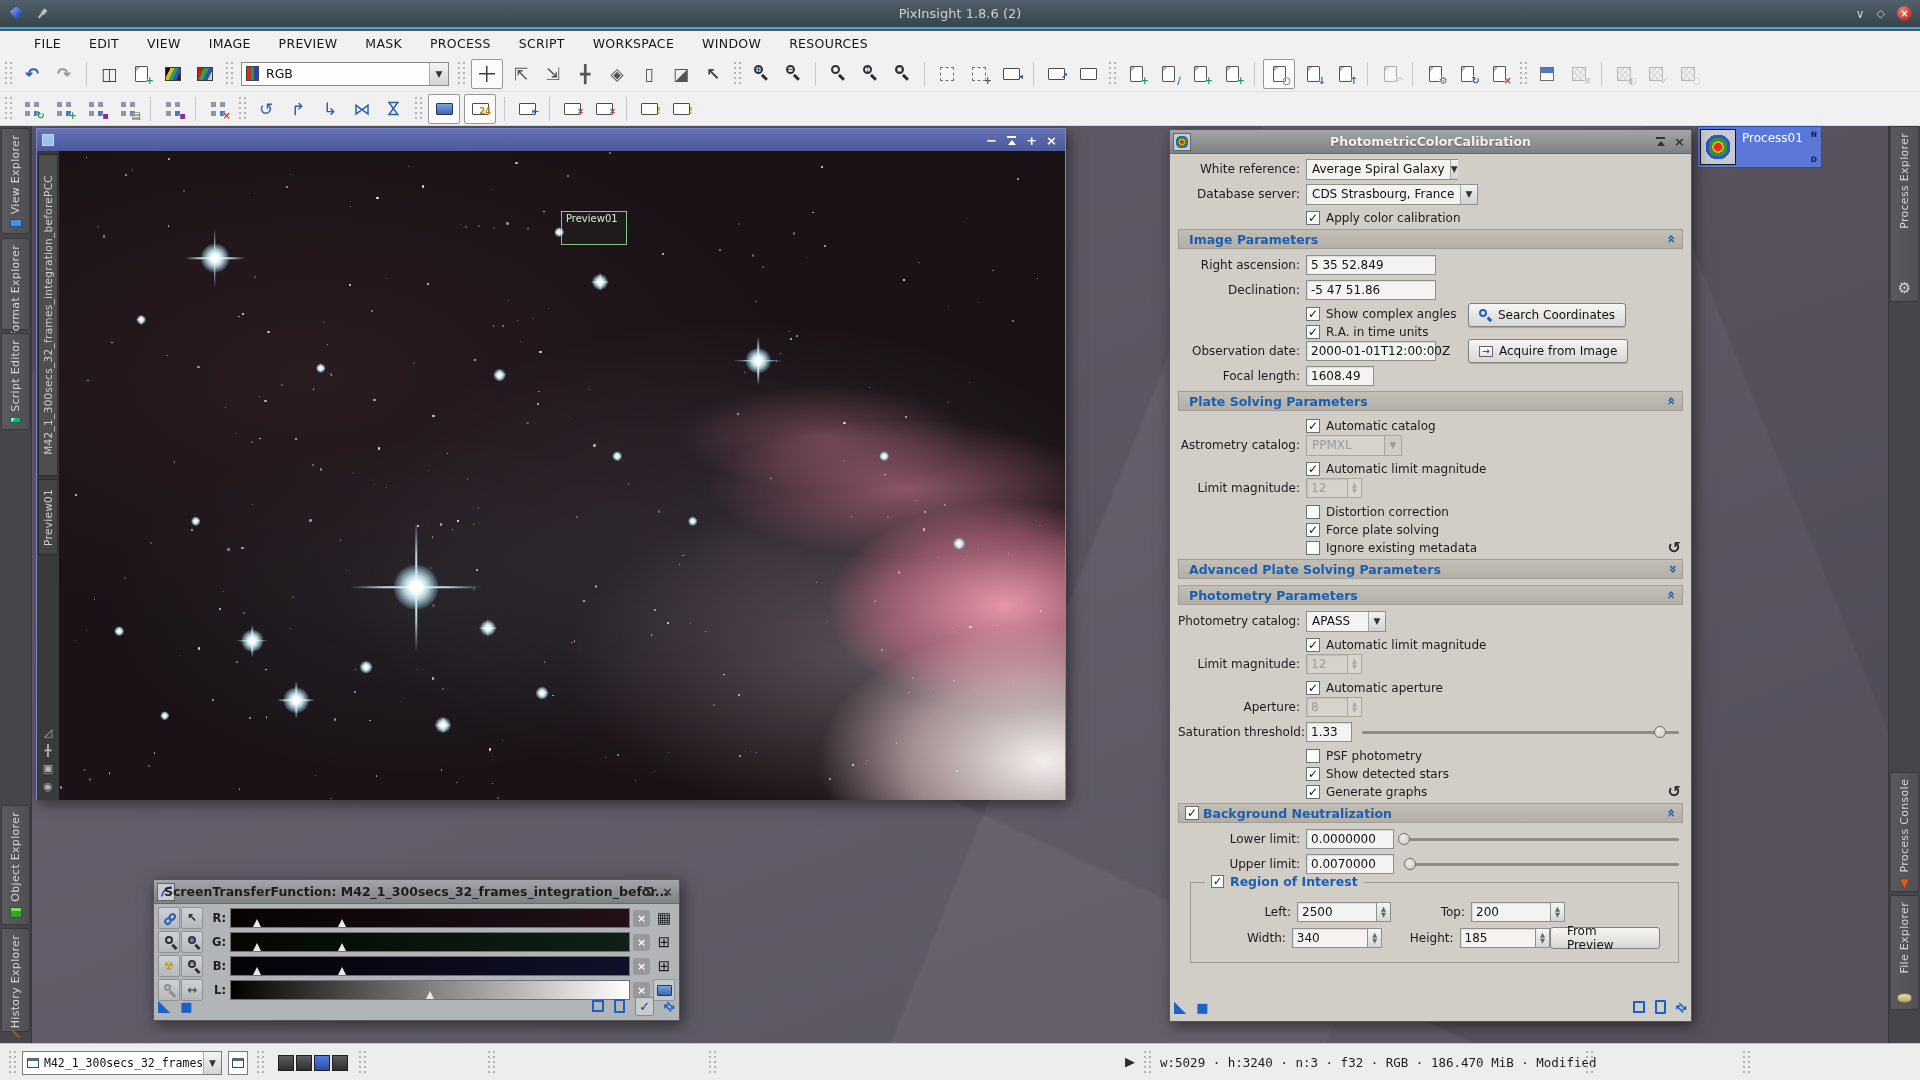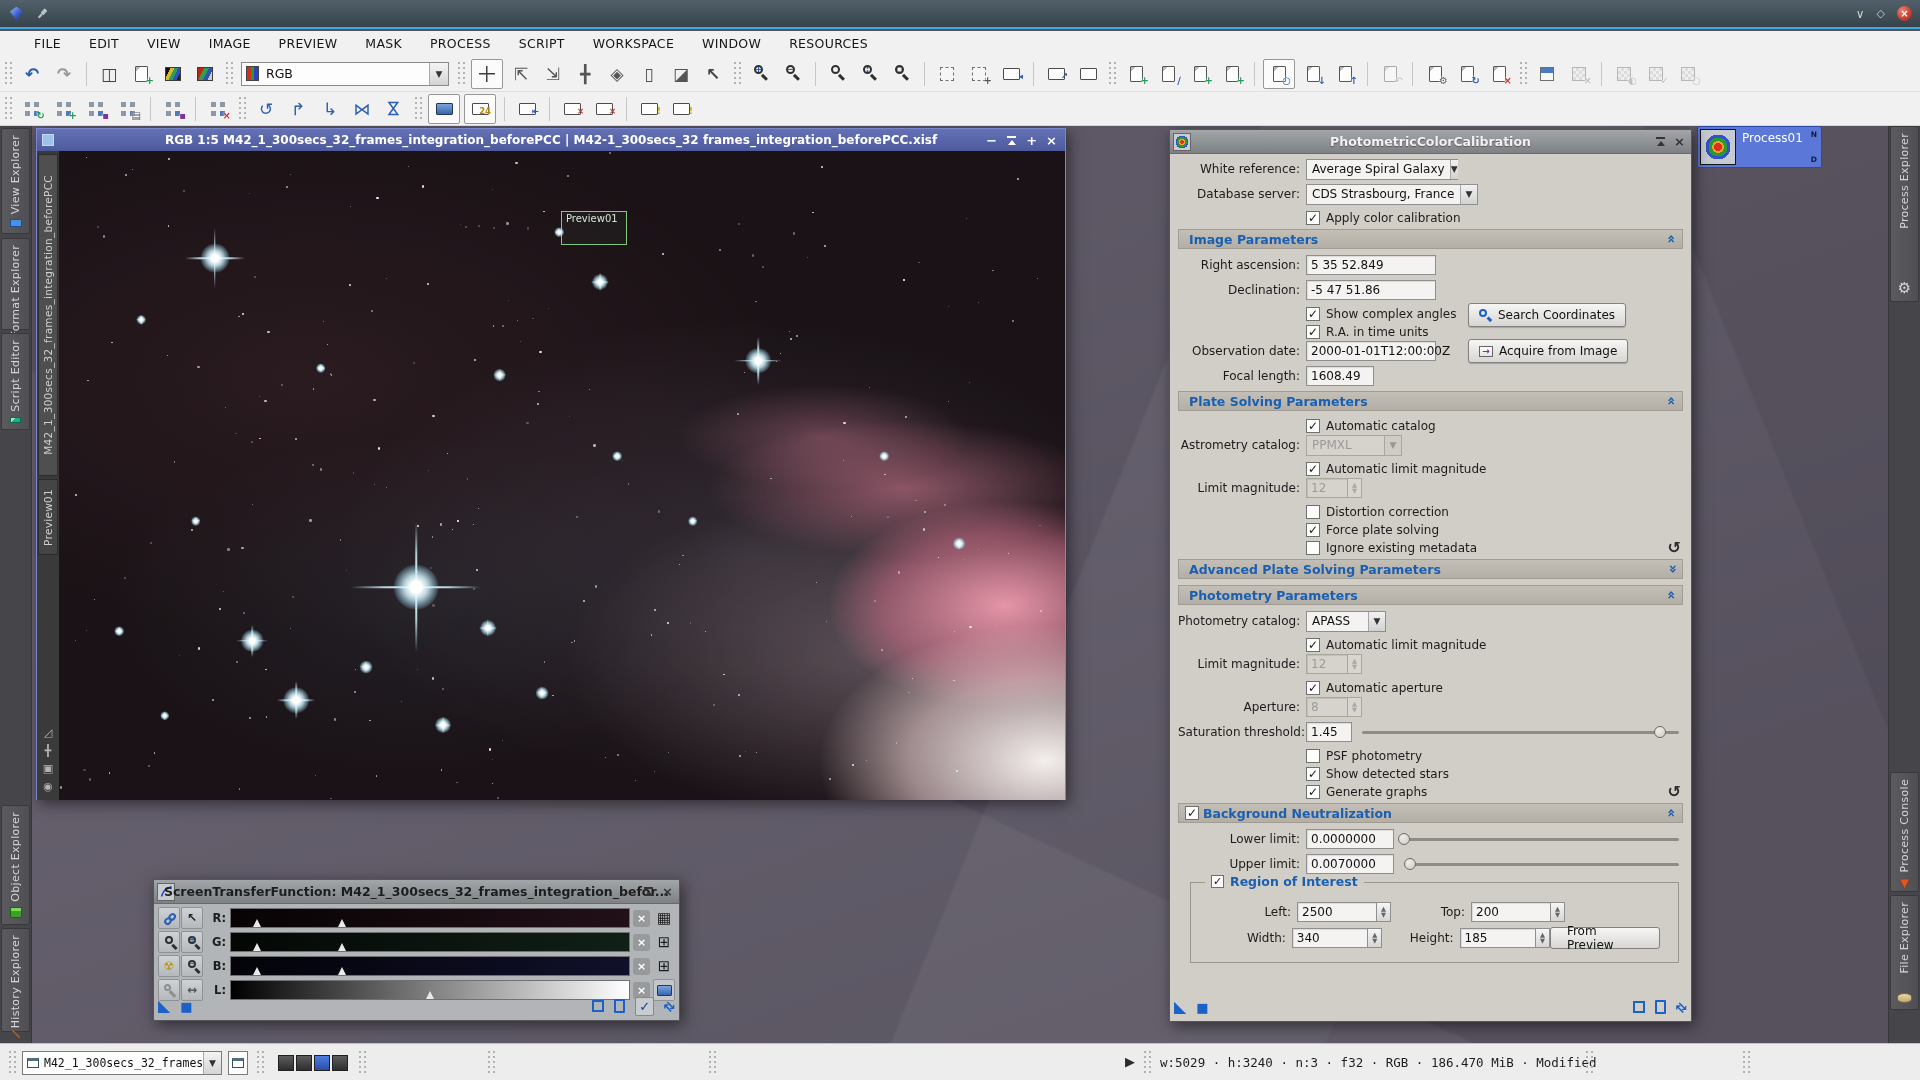--- a/index.html
+++ b/index.html
@@ -267,20 +267,21 @@
   #sb-status { position:absolute; left:1160px; top:11px; font-family:"DejaVu Sans Mono",monospace; font-size:12.5px; color:#1d1d1d; white-space:nowrap; }
 </style>
 </head>
 <body>
 
 <div id="app">
 
   <div id="titlebar">
     <span class="gem"></span>
     <span class="pin"></span>
+    <span class="app-title">PixInsight 1.8.6 (2)</span>
     <span class="win-controls">
       <span class="tb-chev">∨</span>
       <span class="tb-diamond">◇</span>
       <span class="tb-close">×</span>
     </span>
   </div>
 
   <div id="menubar">
       <span class="menu-item">FILE</span>
       <span class="menu-item">EDIT</span>
@@ -558,21 +559,20 @@
         </div>
         <div class="side-tab" style="top: 769px; height: 115px;">
           <span class="vlabel">File Explorer</span>
           <span class="si tan-cylinder"></span>
         </div>
       </div>
 
     <div id="image-window">
       <div id="iw-titlebar">
         <span class="iw-icon"></span>
-        <span class="iw-title">RGB 1:5 M42_1_300secs_32_frames_integration_beforePCC | M42-1_300secs_32 frames_integration_beforePCC.xisf</span>
         <span class="iw-controls">
           <span class="iw-btn">−</span>
           <span class="shade" style="color:#fff"></span>
           <span class="iw-btn">+</span>
           <span class="iw-btn">×</span>
         </span>
       </div>
       <div id="iw-body">
         <div id="iw-tabstrip">
           <div class="iw-strip-icons" id="iw-strip-icons">
@@ -1194,21 +1194,21 @@
             <div class="pcc-row">
               <span class="pcc-label">Aperture:</span>
               <span class="pcc-input dis" style="width: 42px;">8</span>
               <span class="spin dis">
                 <span>▲</span>
                 <span>▼</span>
               </span>
             </div>
             <div class="pcc-row">
               <span class="pcc-label">Saturation threshold:</span>
-              <span class="pcc-input" style="width: 46px;">1.45</span>
+              <span class="pcc-input" style="width: 46px;">1.33</span>
               <span class="slider-track">
                 <span class="knob" style="left: calc(94% - 6px);"></span>
               </span>
             </div>
             <div class="pcc-row checkrow">
               <span class="pcc-label"></span>
               <span class="cb"></span>
               <span class="cb-label">PSF photometry</span>
             </div>
             <div class="pcc-row checkrow">

